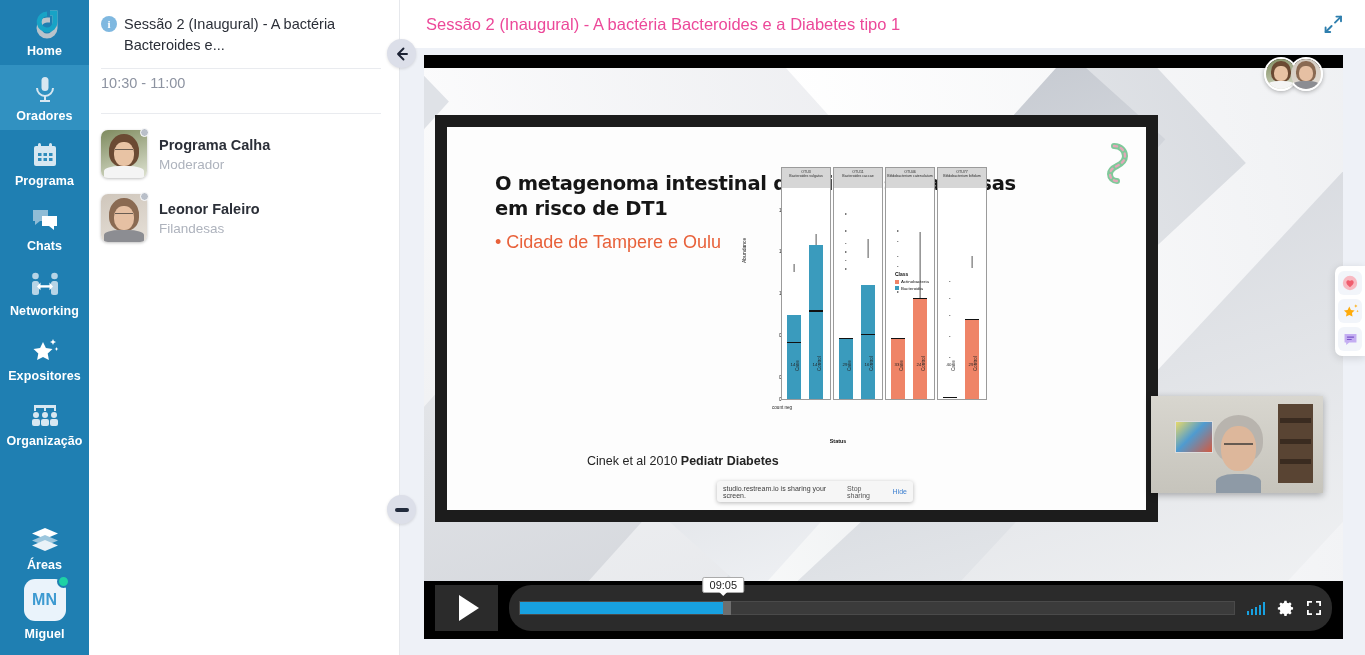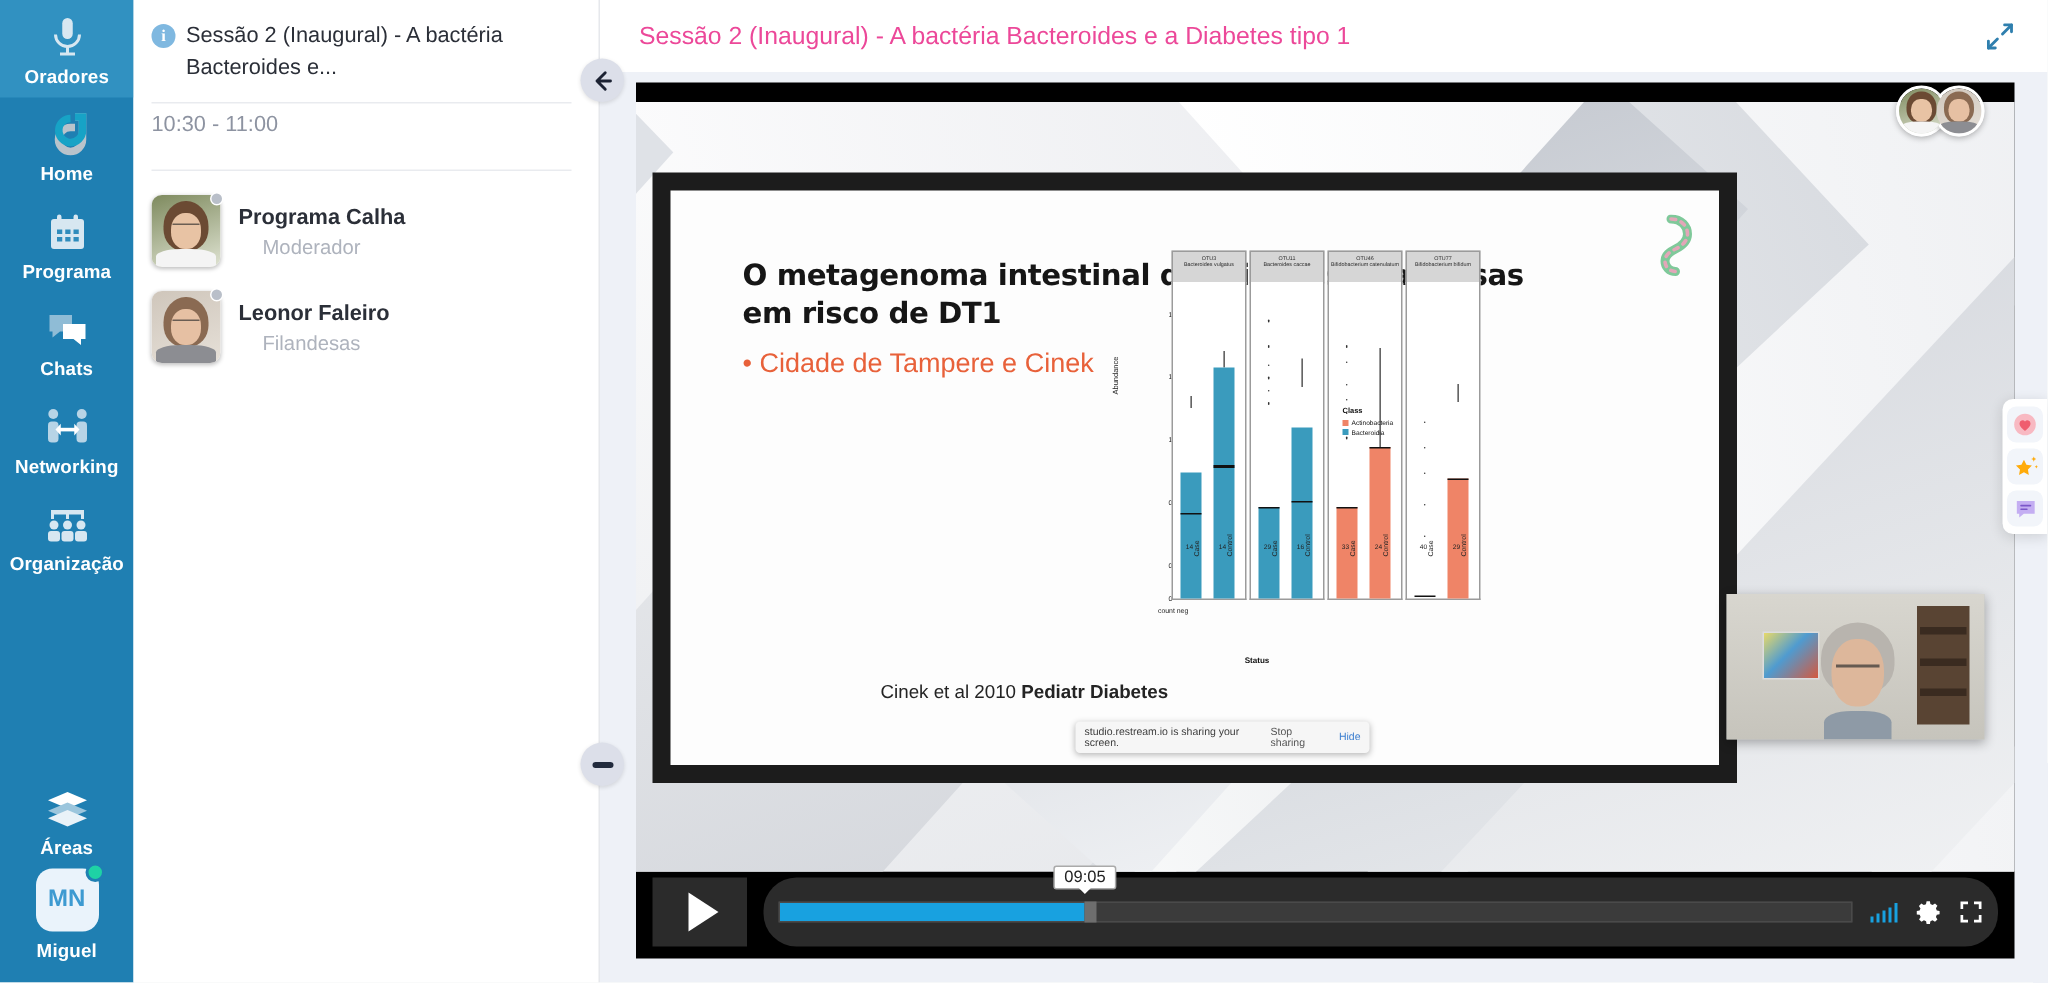--- a/index.html
+++ b/index.html
@@ -41,21 +41,21 @@
   .panel-time { font-size:14.5px; color:#8d93a1; margin-top:6px; }
   .panel-sep2 { height:1px; background:#e9ebef; margin:22px 0 0 0; }
 
   .person { display:flex; align-items:center; gap:12px; margin-top:16px; }
   .p-thumb-wrap { position:relative; flex:0 0 auto; }
   .p-thumb { width:46px; height:48px; border-radius:7px; overflow:hidden;
              box-shadow:0 1px 3px rgba(0,0,0,.25); }
   .p-dot { position:absolute; width:9px; height:9px; border-radius:50%;
            background:#b9bfc9; right:-2px; top:-2px; border:1.5px solid #fff; }
   .p-name { font-size:14.5px; font-weight:700; color:#2b2f38; }
-  .p-role { font-size:13.5px; color:#aeb3bd; margin-top:4px;margin-left:16px; }
+  .p-role { font-size:13.5px; color:#aeb3bd; margin-top:4px; }
 
   
   .face { width:100%; height:100%; position:relative; }
   .face .bg { position:absolute; inset:0; }
   .face .hair { position:absolute; left:18%; top:8%; width:64%; height:70%;
                 border-radius:50% 50% 42% 42%; }
   .face .skin { position:absolute; left:28%; top:24%; width:44%; height:50%;
                 border-radius:46%; }
   .face .body { position:absolute; left:6%; bottom:0; width:88%; height:26%;
                 border-radius:40% 40% 0 0; }
@@ -187,40 +187,40 @@
   .fab-min { left:387px; top:495px; }
   .fab-min i { display:block; width:14px; height:4px; border-radius:2px; background:#222b3d; }
 </style>
 </head>
 <body>
 
 <div class="app">
 
   <div class="nav">
 
+    <div class="nav-item">
+      <span class="nav-ico">
+        <svg width="30" height="30" viewBox="0 0 30 30">
+          <path d="M20 3h5v15a8 8 0 0 1-8 8 8 8 0 0 1-8-8 8 8 0 0 1 8-8h3" fill="none" stroke="#b9c3cb" stroke-width="5"></path>
+          <path d="M20 3h5v9a8 8 0 0 1-8 8 8 8 0 0 1-2-.3 8 8 0 0 1 2-15.7" fill="none" stroke="#17a3c6" stroke-width="5"></path>
+        </svg>
+      </span>
+      <span class="nav-lbl">Home</span>
+    </div>
+
     <div class="nav-item active">
       <span class="nav-ico">
         <svg width="26" height="28" viewBox="0 0 26 28" fill="#d7e7f1">
           <rect x="9.5" y="1" width="7" height="14" rx="3.5"></rect>
           <path d="M5 12a8 8 0 0 0 16 0" fill="none" stroke="#d7e7f1" stroke-width="2"></path>
           <rect x="12" y="19" width="2" height="6"></rect>
             <rect x="8" y="24" width="10" height="2"></rect>
         </svg>
       </span>
       <span class="nav-lbl">Oradores</span>
-    </div>
-
-    <div class="nav-item">
-      <span class="nav-ico">
-        <svg width="30" height="30" viewBox="0 0 30 30">
-          <path d="M20 3h5v15a8 8 0 0 1-8 8 8 8 0 0 1-8-8 8 8 0 0 1 8-8h3" fill="none" stroke="#b9c3cb" stroke-width="5"></path>
-          <path d="M20 3h5v9a8 8 0 0 1-8 8 8 8 0 0 1-2-.3 8 8 0 0 1 2-15.7" fill="none" stroke="#17a3c6" stroke-width="5"></path>
-        </svg>
-      </span>
-      <span class="nav-lbl">Home</span>
     </div>
 
     <div class="nav-item">
       <span class="nav-ico">
         <svg width="28" height="27" viewBox="0 0 28 27" fill="#d7e7f1">
           <rect x="3" y="4" width="22" height="20" rx="2"></rect>
           <rect x="7" y="1" width="3" height="5" rx="1.5"></rect>
             <rect x="18" y="1" width="3" height="5" rx="1.5"></rect>
           <g fill="#2f8cbc">
               <rect x="7" y="11" width="3.5" height="3"></rect>
@@ -255,20 +255,30 @@
           <g fill="#fff">
               <rect x="10" y="13.2" width="10" height="2.4"></rect>
           <path d="M10.5 10.5L7 14.4l3.5 3.9z"></path>
               <path d="M19.5 10.5L23 14.4l-3.5 3.9z"></path>
             </g>
         </svg>
       </span>
       <span class="nav-lbl">Networking</span>
     </div>
 
+    <div class="nav-item">
+      <span class="nav-ico">
+        <svg width="28" height="27" viewBox="0 0 28 27" fill="#fff">
+          <path d="M12 5l2.9 6 6.6.9-4.8 4.6 1.2 6.5-5.9-3.1-5.9 3.1 1.2-6.5L2.5 11.9 9.1 11z"></path>
+          <path d="M22 2l.9 2.1 2.1.9-2.1.9L22 8l-.9-2.1-2.1-.9 2.1-.9z"></path>
+          <path d="M25.5 10l.6 1.4 1.4.6-1.4.6-.6 1.4-.6-1.4-1.4-.6 1.4-.6z"></path>
+        </svg>
+      </span>
+      <span class="nav-lbl">Expositores</span>
+    </div>
 
     <div class="nav-item">
       <span class="nav-ico">
         <svg width="30" height="24" viewBox="0 0 30 24" fill="#d7e7f1">
           <path d="M4 2h22v3H4z"></path>
             <rect x="4" y="2" width="2" height="6"></rect>
             <rect x="24" y="2" width="2" height="6"></rect>
             <rect x="14" y="2" width="2" height="6"></rect>
           <circle cx="6" cy="12" r="3"></circle>
             <rect x="2" y="16" width="8" height="7" rx="2"></rect>
@@ -383,21 +393,21 @@
           <i style="left:70%;top:-55%;width:46%;height:200%;background:linear-gradient(120deg,#ffffff,#e6e8ec);transform:rotate(-42deg);"></i>
           <i style="left:84%;top:-25%;width:26%;height:170%;background:linear-gradient(120deg,#d2d5db,#f6f7f8);transform:rotate(43deg);"></i>
           <i style="left:22%;top:30%;width:70%;height:36%;background:linear-gradient(110deg,#fafbfb,#d9dce1);transform:rotate(-43deg);"></i>
           <i style="left:46%;top:-10%;width:14%;height:120%;background:linear-gradient(120deg,#c7cbd2,#eef0f3);transform:rotate(42deg);"></i>
         </div>
 
         <div class="slideframe">
           <div class="slide">
 
             <div class="sl-title">O metagenoma intestinal de crianças Filandesas em risco de DT1</div>
-            <div class="sl-bullet">• Cidade de Tampere e Cinek</div>
+            <div class="sl-bullet">• Cidade de Tampere e Oulu</div>
 
             <span class="gut">
               <svg width="40" height="44" viewBox="0 0 40 44">
                 <path d="M22 3c7 0 11 5 11 10s-4 8-8 10-7 4-7 8 3 7 7 7" fill="none" stroke="#7fc99a" stroke-width="6" stroke-linecap="round"></path>
                 <path d="M22 3c7 0 11 5 11 10s-4 8-8 10-7 4-7 8 3 7 7 7" fill="none" stroke="#e3a6b8" stroke-width="2.4" stroke-linecap="round" stroke-dasharray="3 4"></path>
               </svg>
             </span>
 
             <div class="chart">
               <div class="c-ylab">Abundance</div>

